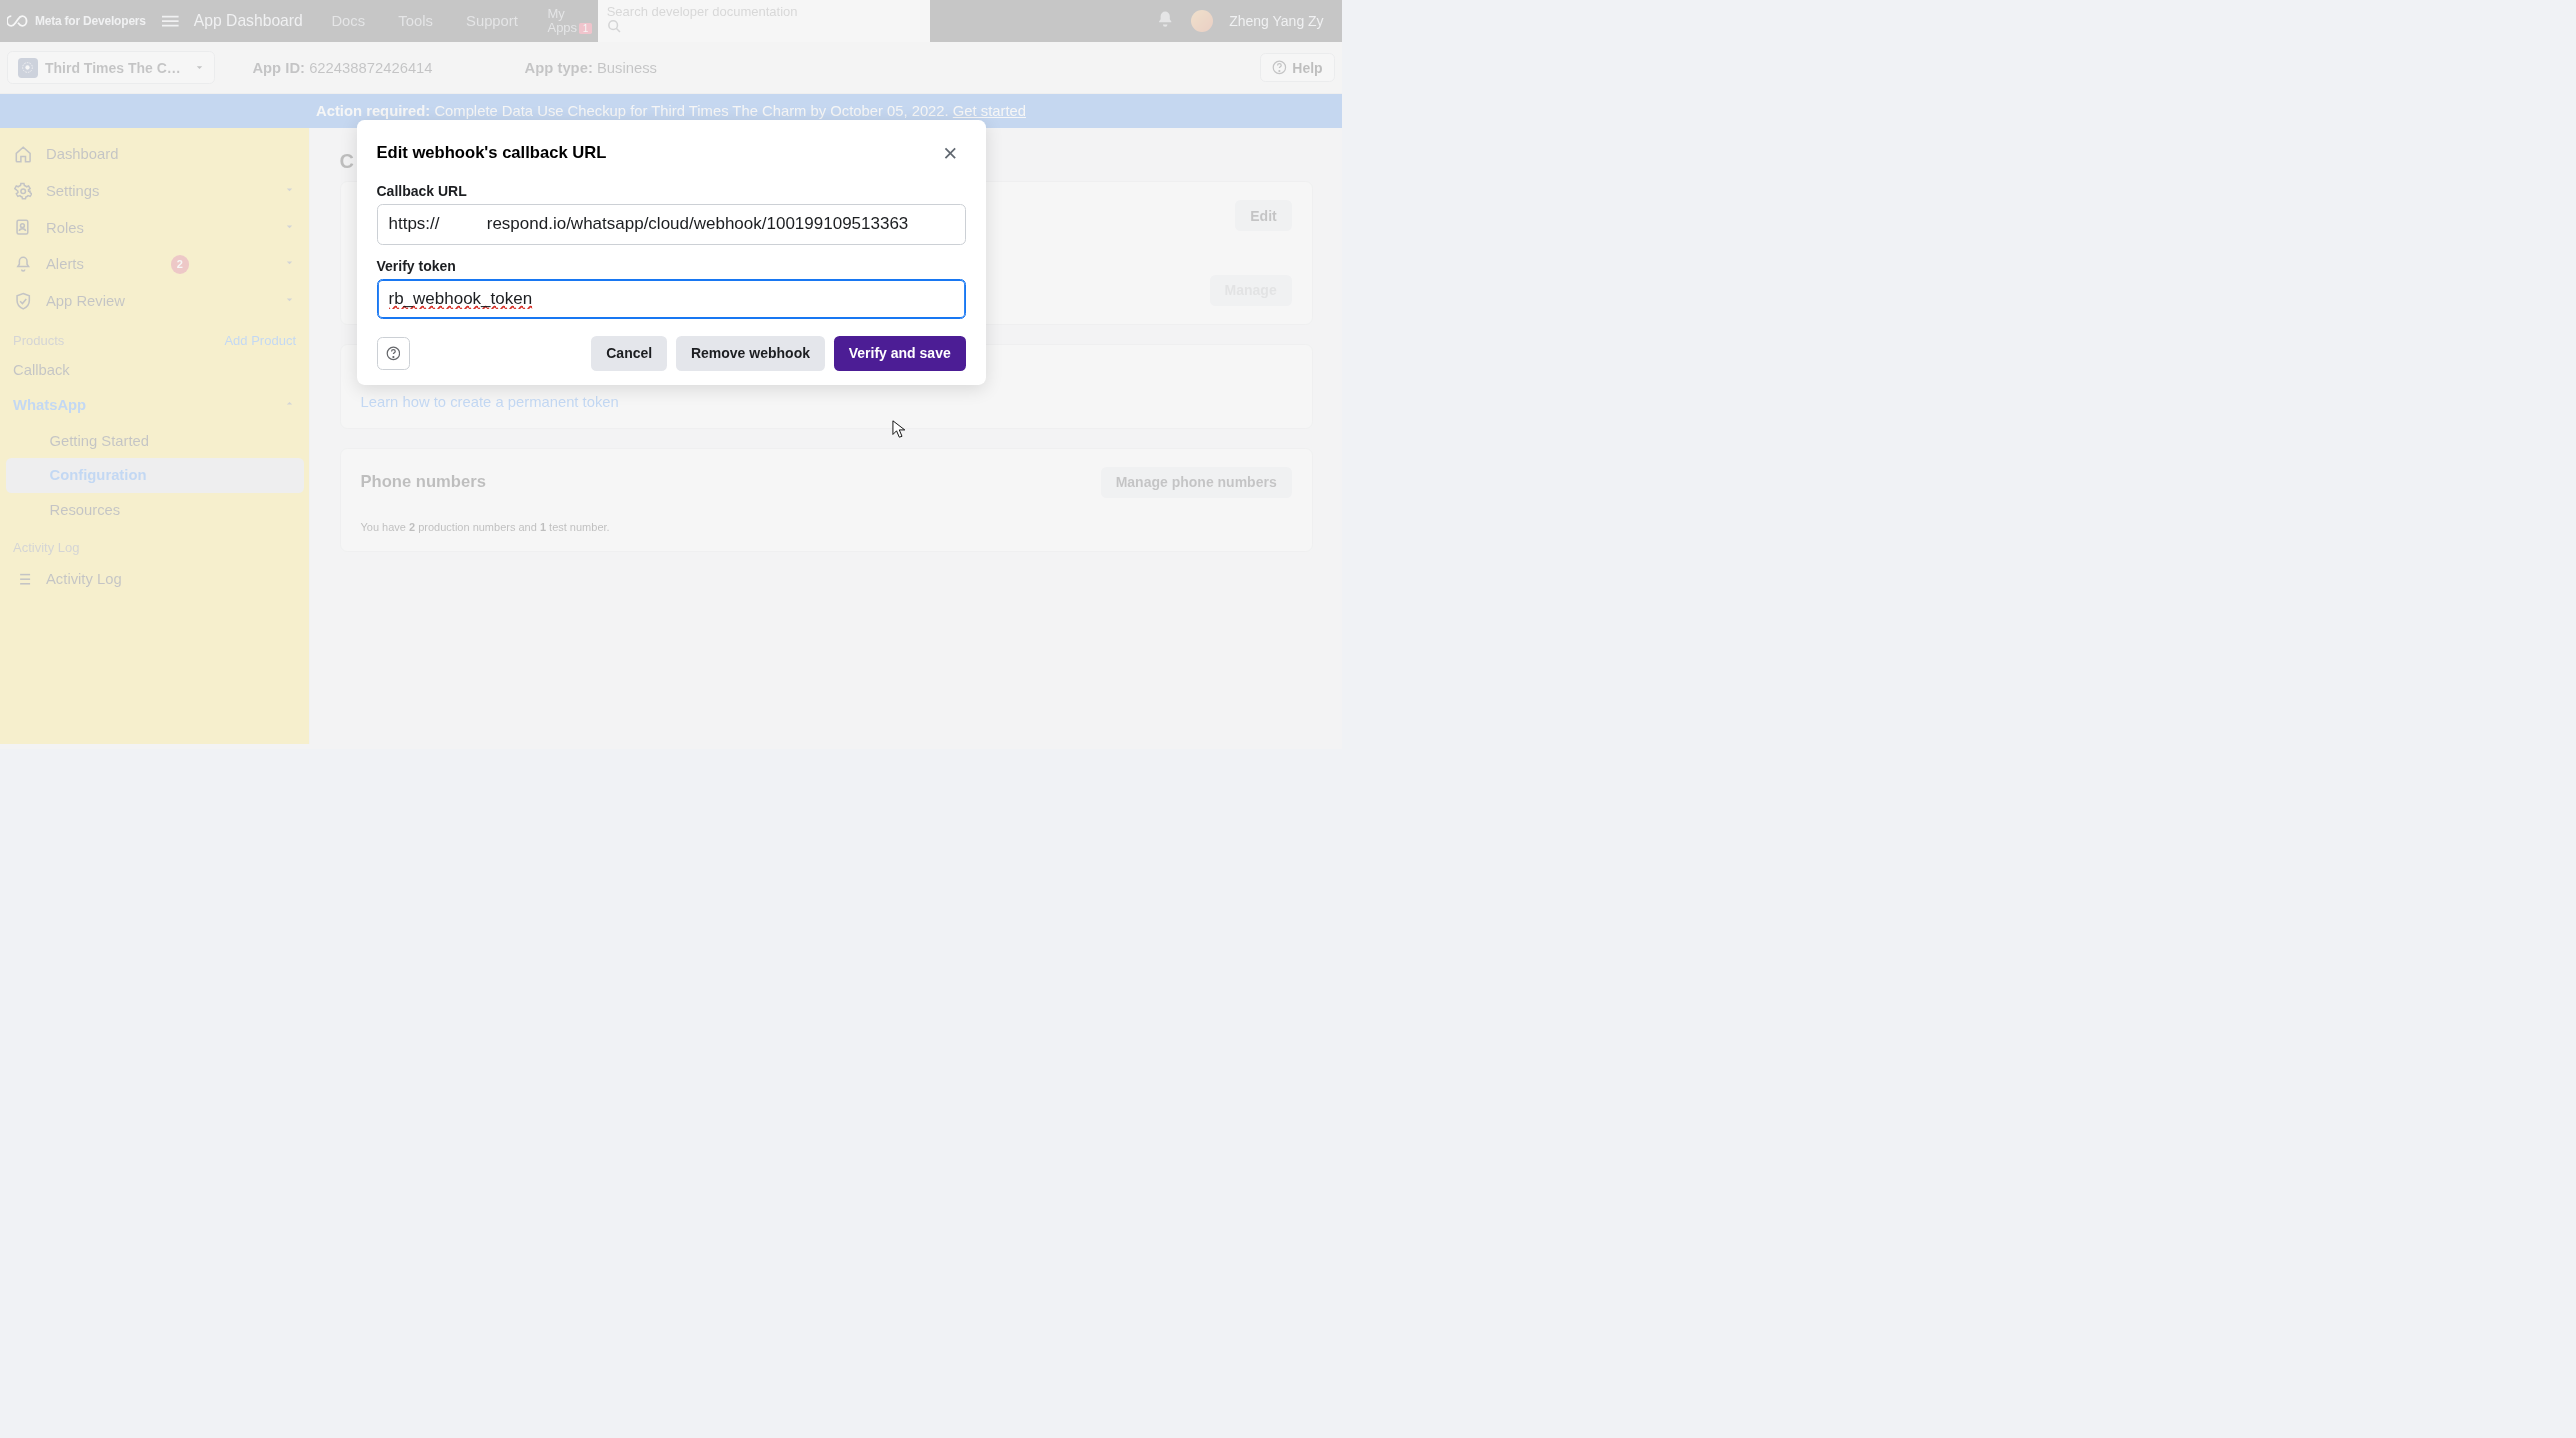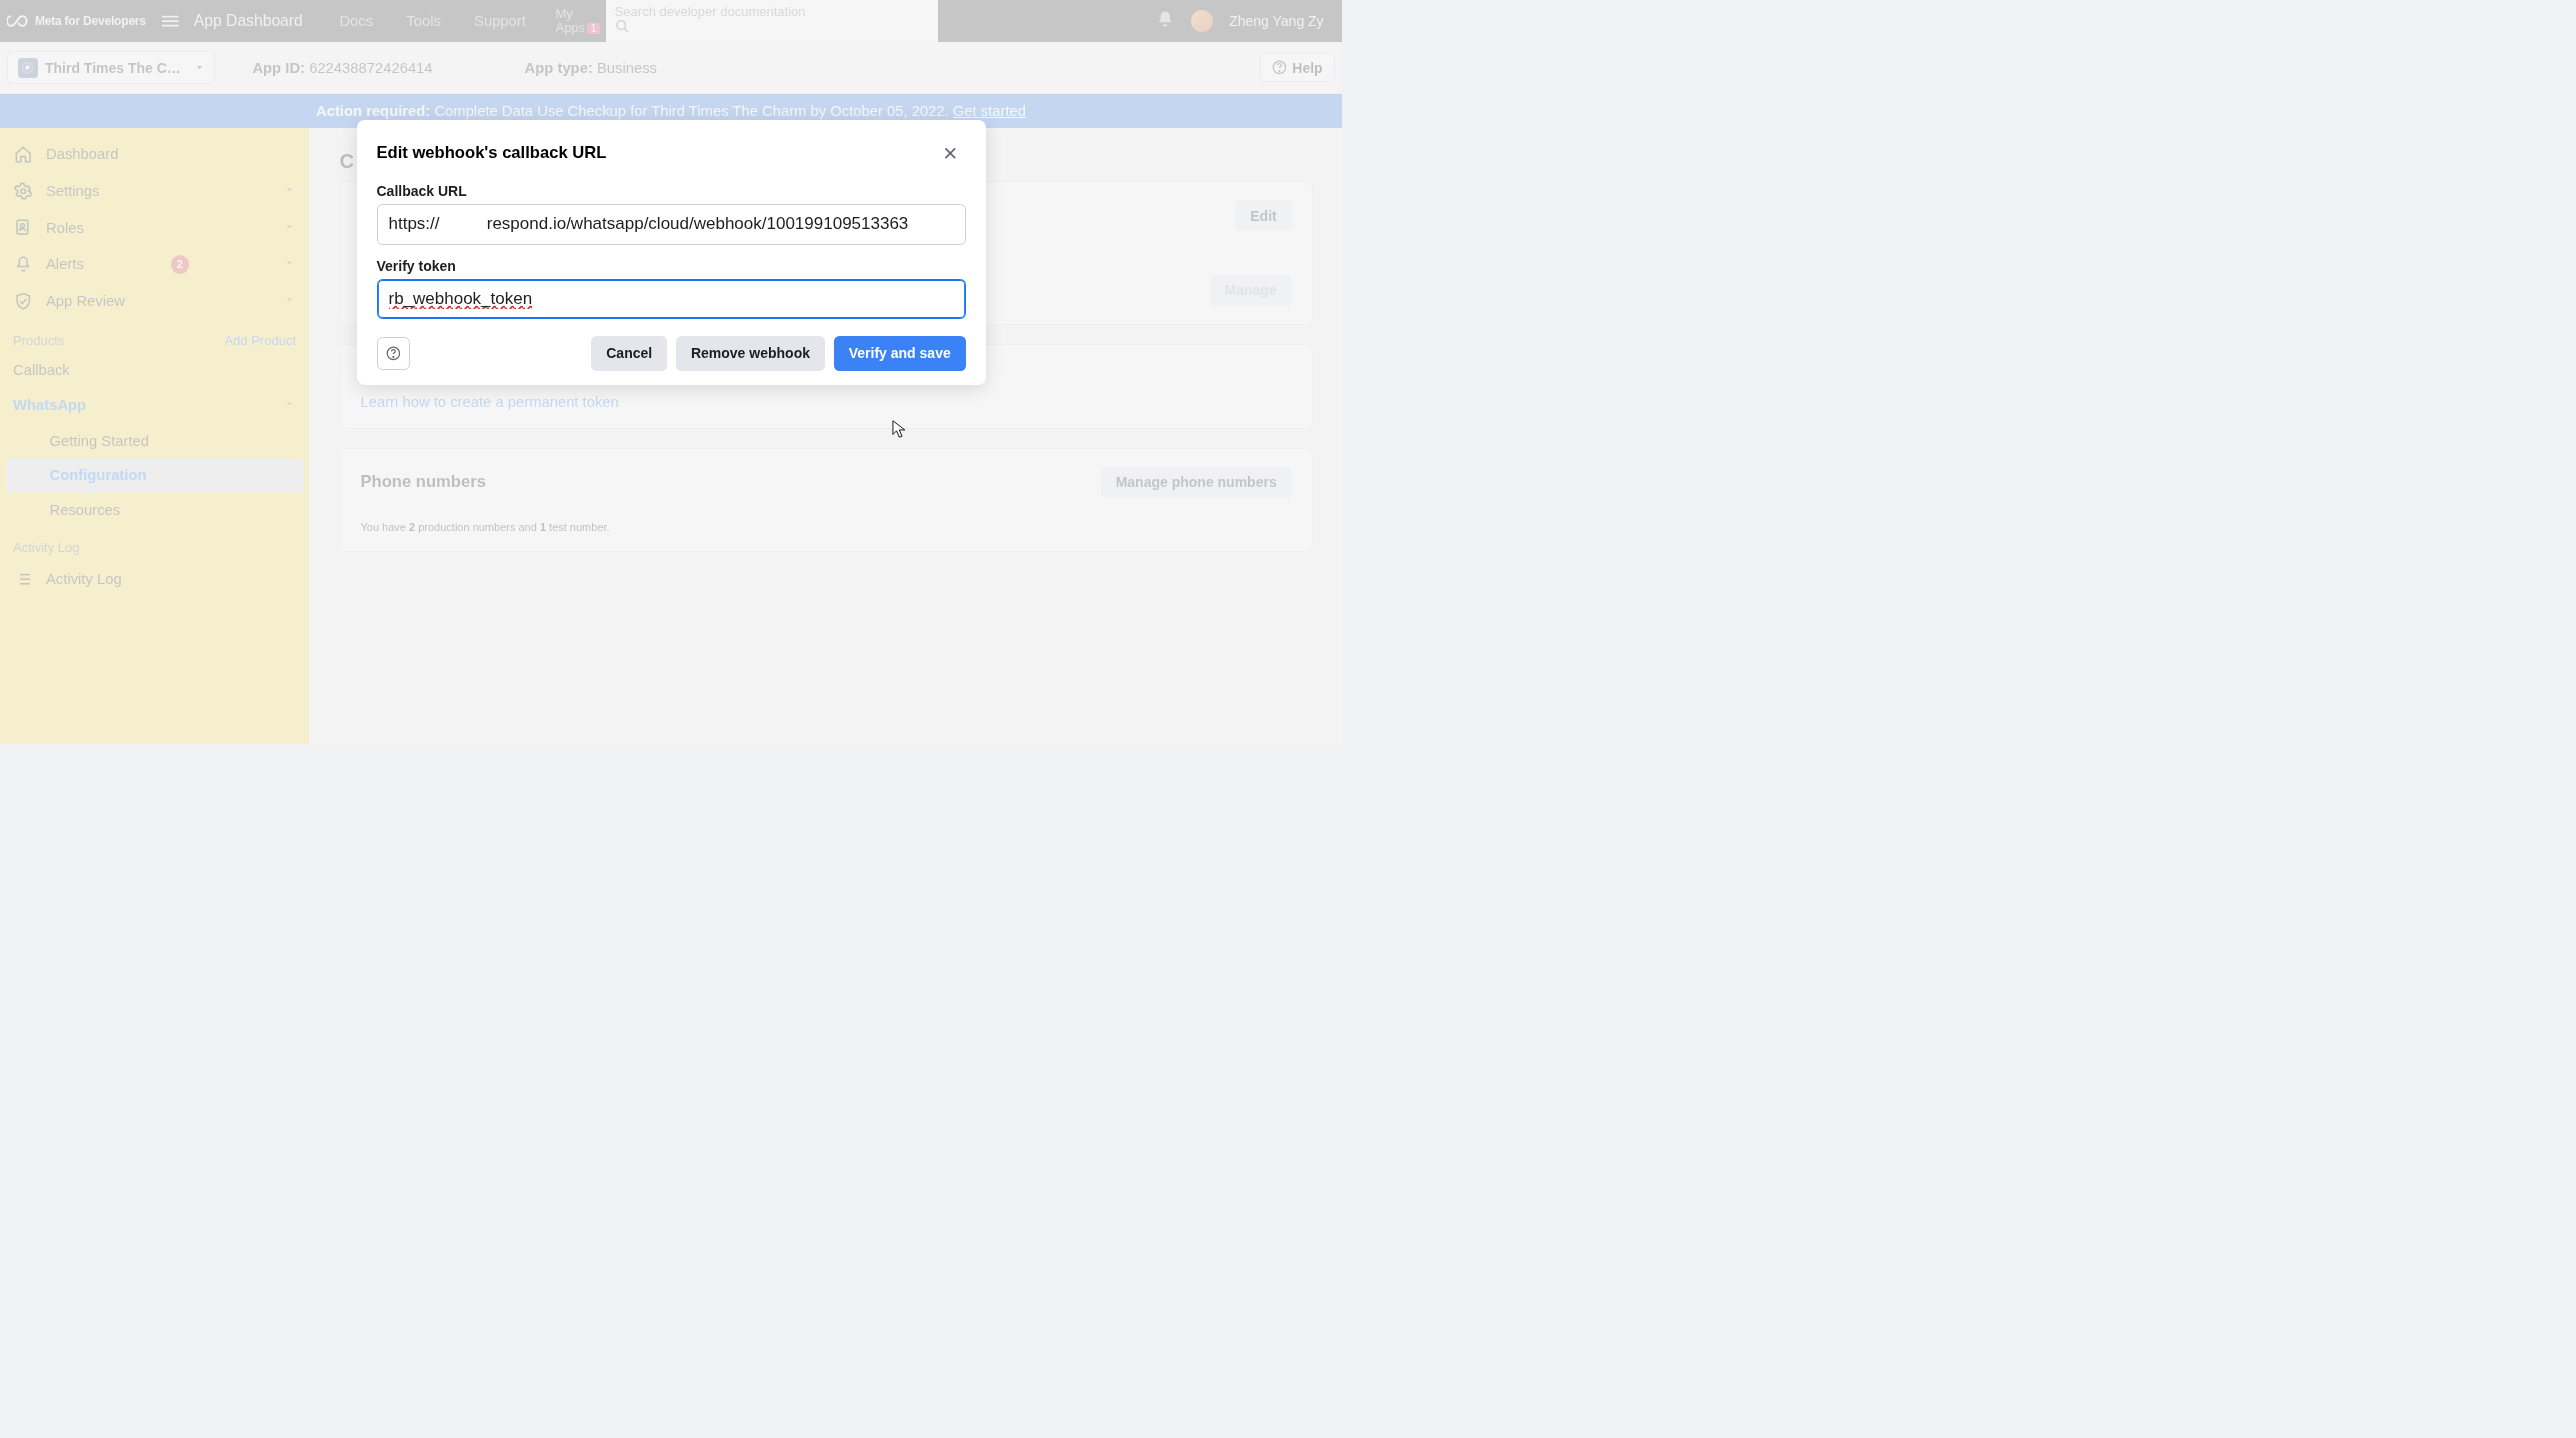--- a/index.html
+++ b/index.html
@@ -3,21 +3,21 @@
 <meta charset="utf-8">
 <style>
 * { box-sizing: border-box; margin: 0; padding: 0; }
 body { font-family: -apple-system, BlinkMacSystemFont, "Segoe UI", Helvetica, Arial, sans-serif; background: #f0f2f5; overflow: hidden; width: 1342px; height: 749px; position: relative; }
 
 
 .topnav { height: 42px; background: #242526; display: flex; align-items: center; color: #e4e6eb; padding: 0 7.4px; }
 .topnav .logo { display: flex; align-items: center; font-weight: 700; font-size: 12px; margin-right: 16.6px; letter-spacing: -0.2px; }
 .topnav .logo svg { margin-right: 5.5px; }
 .topnav .hamburger { margin-right: 14.8px; display: flex; align-items: center; }
-.topnav .dashboard-title { font-size: 15.7px; margin-right: 20px; color: #e4e6eb; }
+.topnav .dashboard-title { font-size: 15.7px; margin-right: 12px; color: #e4e6eb; }
 .topnav .nav-link { font-size: 14.8px; color: #b0b3b8; padding: 0 16.6px; height: 50px; display: flex; align-items: center; cursor: pointer; }
 .myapps { position: relative; display: flex; flex-direction: column; justify-content: center; line-height: 1.1; font-size: 13px; color: #b0b3b8; padding: 0 13px; }
 .myapps .badge { position: absolute; bottom: 1.8px; right: -1.8px; background: #e41e3f; color: #fff; font-size: 10px; padding: 0 3.7px; border-radius: 1.8px; }
 .searchwrap { flex: 1; max-width: 332px; margin-left: 7.4px; background: #fff; height: 42px; display: flex; flex-direction: column; padding: 3.7px 9.2px 1.8px; }
 .searchwrap input { border: none; outline: none; font-size: 13px; color: #65676b; background: transparent; }
 .searchwrap .mag { color: #65676b; font-size: 14.8px; }
 .topnav .right { margin-left: auto; display: flex; align-items: center; gap: 16.6px; padding-right: 11px; }
 .bell { color: #b0b3b8; }
 .avatar { width: 22px; height: 22px; border-radius: 50%; background: linear-gradient(135deg,#e09b3d,#c74f1e); }
 .username { font-size: 14px; color: #e4e6eb; }
@@ -75,21 +75,21 @@
 .close { width: 29.5px; height: 29.5px; border-radius: 50%; display: flex; align-items: center; justify-content: center; cursor: pointer; color: #606770; }
 .modal label { font-size: 14px; font-weight: 600; display: block; margin-bottom: 5.5px; color: #1c1e21; }
 .modal input { width: 100%; padding: 9.2px 11px; border: 0.9px solid #ccd0d5; border-radius: 5.5px; font-size: 17px; color: #1c1e21; margin-bottom: 13px; }
 .modal input.fcs { border-color: #1877f2; outline: none; box-shadow: 0 0 0 0.9px #1877f2 inset; }
 .modal input.sp { text-decoration: underline wavy #d63129; text-decoration-skip-ink: none; }
 .modal-ftr { display: flex; align-items: center; gap: 9.2px; margin-top: 3.7px; }
 .qbtn { width: 33px; height: 33px; border: 0.9px solid #ccd0d5; border-radius: 5.5px; display: flex; align-items: center; justify-content: center; cursor: pointer; color: #65676b; }
 .modal-ftr .spc { flex: 1; }
 .mbtn { padding: 9.2px 14.8px; border: none; border-radius: 5.5px; font-size: 14px; font-weight: 600; cursor: pointer; }
 .mbtn.sec { background: #e4e6eb; color: #1c1e21; }
-.mbtn.pri { background: #3b82f6; color: #fff; }
+.mbtn.pri { background: #4c1d95; color: #fff; }
 
 .cursor { position: absolute; left: 891px; top: 419px; pointer-events: none; }
 </style>
 </head>
 <body>
 
 <div class="topnav">
   <div class="logo">
     <svg width="22" height="22" viewBox="0 0 36 36" fill="#fff">
         <path d="M7 10c-4 0-7 3.5-7 8s3 8 7 8c3 0 5-2 7-5l4-6c2-3 4-5 7-5 4 0 7 3.5 7 8s-3 8-7 8c-3 0-5-2-7-5" stroke="#fff" stroke-width="3" fill="none"></path>

